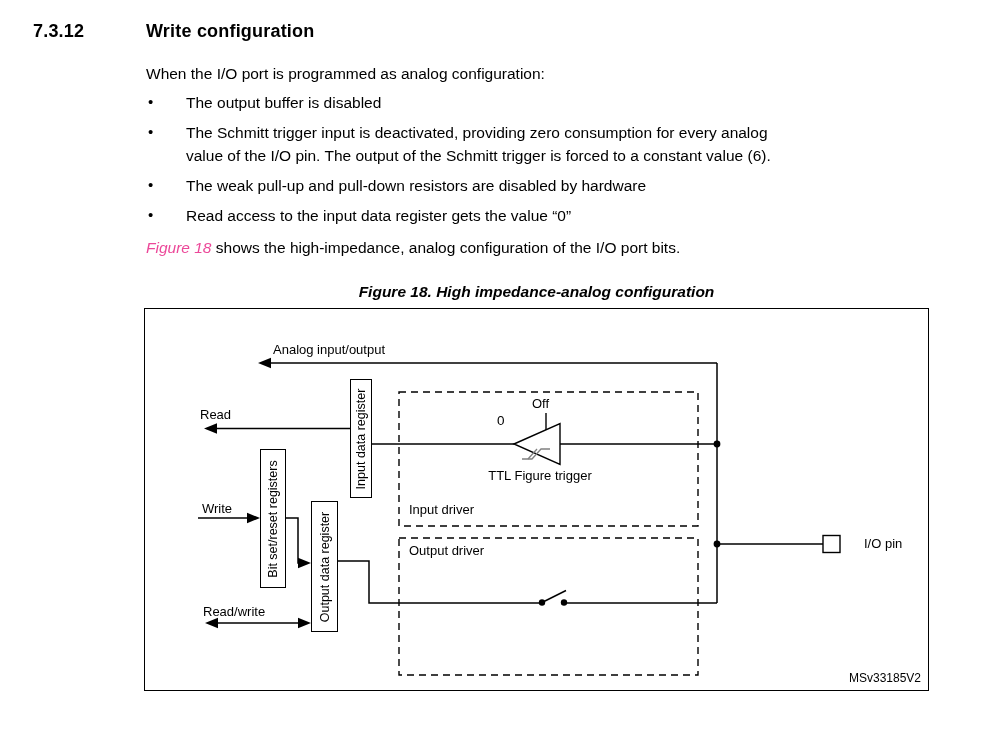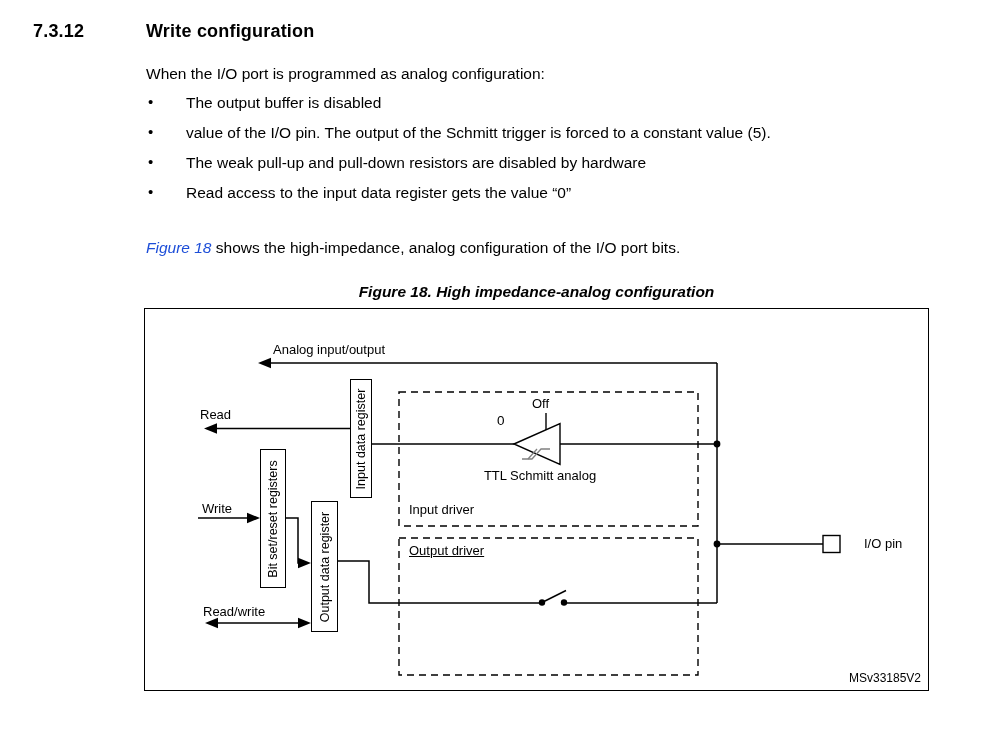--- a/index.html
+++ b/index.html
@@ -12,21 +12,21 @@
 
   
   .sec-num{left:33px;top:21px;font-size:18px;font-weight:bold;letter-spacing:.2px;}
   .sec-title{left:146px;top:21px;font-size:18px;font-weight:bold;letter-spacing:.2px;}
   .intro{left:146px;top:62px;font-size:15.5px;line-height:23px;}
   .bullets{left:146px;top:91px;width:790px;}
   .bullet-item{position:relative;padding-left:40px;margin-bottom:7px;font-size:15.5px;line-height:23px;}
   .bullet-dot{position:absolute;left:2px;top:-1px;font-size:15px;}
   .bullet-line{display:block;}
   .figref{left:146px;top:236px;font-size:15.5px;line-height:23px;}
-  .figref .link{color:#1d4ed8;font-style:italic;text-decoration:none;}
+  .figref .link{color:#ec4899;font-style:italic;text-decoration:none;}
   .caption{left:144px;top:283px;width:785px;text-align:center;font-size:15.5px;font-weight:bold;font-style:italic;}
 
   
   .figure{left:144px;top:308px;width:785px;height:383px;border:1.5px solid #000;box-sizing:border-box;}
   .figure svg{position:absolute;left:0;top:0;}
   .dlabel{position:absolute;font-size:13px;line-height:16px;white-space:nowrap;}
   .vbox{
     position:absolute;border:1.4px solid #000;background:#fff;box-sizing:border-box;
   }
   .vbox span{
@@ -45,21 +45,22 @@
 
 <div class="abs intro">When the I/O port is programmed as analog configuration:</div>
 
 <div class="abs bullets">
   <div class="bullet-item">
     <span class="bullet-dot">•</span>
     <span class="bullet-line">The output buffer is disabled</span>
   </div>
   <div class="bullet-item">
     <span class="bullet-dot">•</span>
-    <span class="bullet-line">value of the I/O pin. The output of the Schmitt trigger is forced to a constant value (5).</span>
+    <span class="bullet-line">The Schmitt trigger input is deactivated, providing zero consumption for every analog</span>
+    <span class="bullet-line">value of the I/O pin. The output of the Schmitt trigger is forced to a constant value (6).</span>
   </div>
   <div class="bullet-item">
     <span class="bullet-dot">•</span>
     <span class="bullet-line">The weak pull-up and pull-down resistors are disabled by hardware</span>
   </div>
   <div class="bullet-item">
     <span class="bullet-dot">•</span>
     <span class="bullet-line">Read access to the input data register gets the value “0”</span>
   </div>
 </div>
@@ -127,19 +128,19 @@
   </div>
   <div class="vbox" style="left:166px;top:192px;width:27px;height:131px;">
     <span>Output data register</span>
   </div>
 
   <div class="dlabel" style="left:128px;top:33px;text-align:center;">Analog input/output</div>
   <div class="dlabel" style="left:55px;top:98px;">Read</div>
   <div class="dlabel" style="left:57px;top:192px;">Write</div>
   <div class="dlabel" style="left:58px;top:295px;">Read/write</div>
   <div class="dlabel" style="left:264px;top:193px;">Input driver</div>
-  <div class="dlabel" style="left:264px;top:234px;text-decoration:underline;">Output driver</div>
+  <div class="dlabel" style="left:264px;top:234px;">Output driver</div>
   <div class="dlabel" style="left:387px;top:87px;">Off</div>
   <div class="dlabel" style="left:352px;top:104px;font-size:13.5px;">0</div>
-  <div class="dlabel" style="left:330px;top:159px;width:130px;text-align:center;">TTL Schmitt analog</div>
+  <div class="dlabel" style="left:330px;top:159px;width:130px;text-align:center;">TTL Figure trigger</div>
   <div class="dlabel" style="left:719px;top:227px;">I/O pin</div>
   <div class="watermark">MSv33185V2</div>
 </div>
 
 </body></html>

